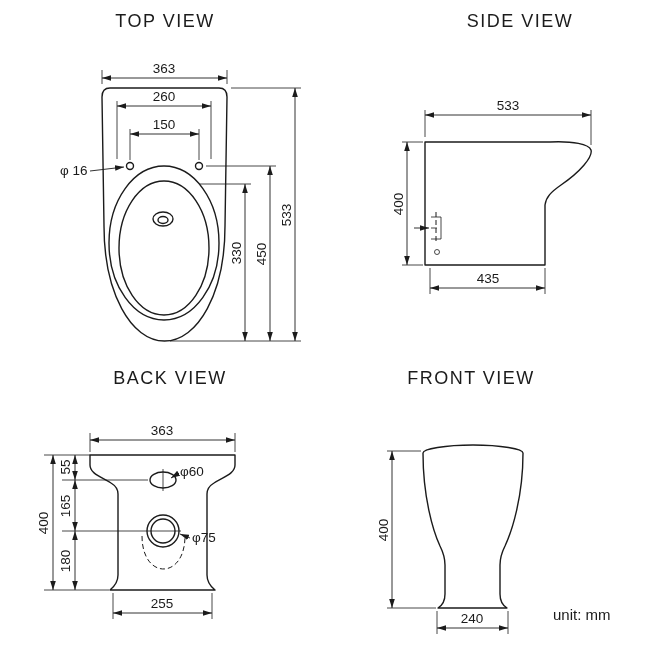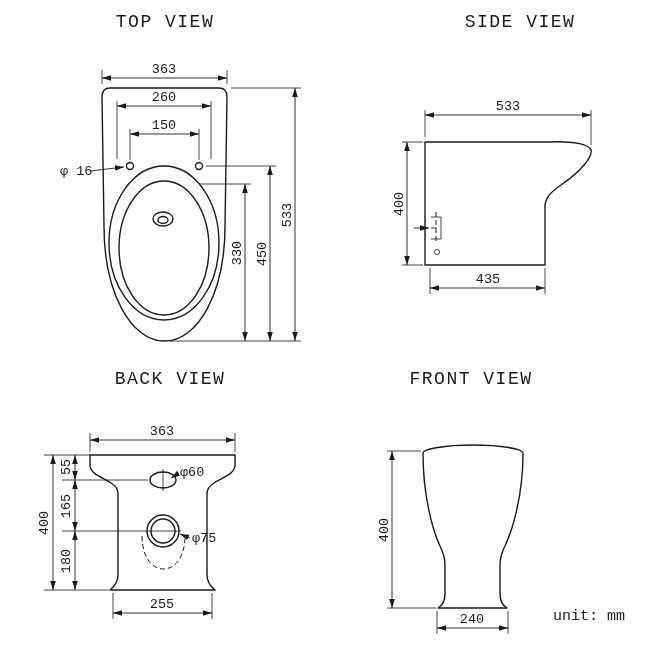--- a/index.html
+++ b/index.html
@@ -1,17 +1,17 @@
 <!DOCTYPE html>
 <html><head>
 <meta charset="utf-8">
 <style>
   html,body{margin:0;padding:0;background:#ffffff;}
   .sheet{position:relative;width:650px;height:638px;background:#ffffff;
-         font-family:Liberation Mono, monospace;}
+         font-family:Liberation Sans, sans-serif;}
   svg{display:block;}
   .title{font-size:18px;letter-spacing:1.5px;font-weight:500;fill:#1b1b1b;}
   .dim{font-size:13.5px;fill:#1b1b1b;}
   .unit{font-size:15px;fill:#1b1b1b;}
   .outline{fill:none;stroke:#1b1b1b;stroke-width:1.4;stroke-linejoin:round;stroke-linecap:round;}
   .thin{fill:none;stroke:#1b1b1b;stroke-width:0.8;}
   .dimline{fill:none;stroke:#1b1b1b;stroke-width:0.9;}
   .dashed{fill:none;stroke:#1b1b1b;stroke-width:1;stroke-dasharray:5 3;}
 </style>
 </head>

